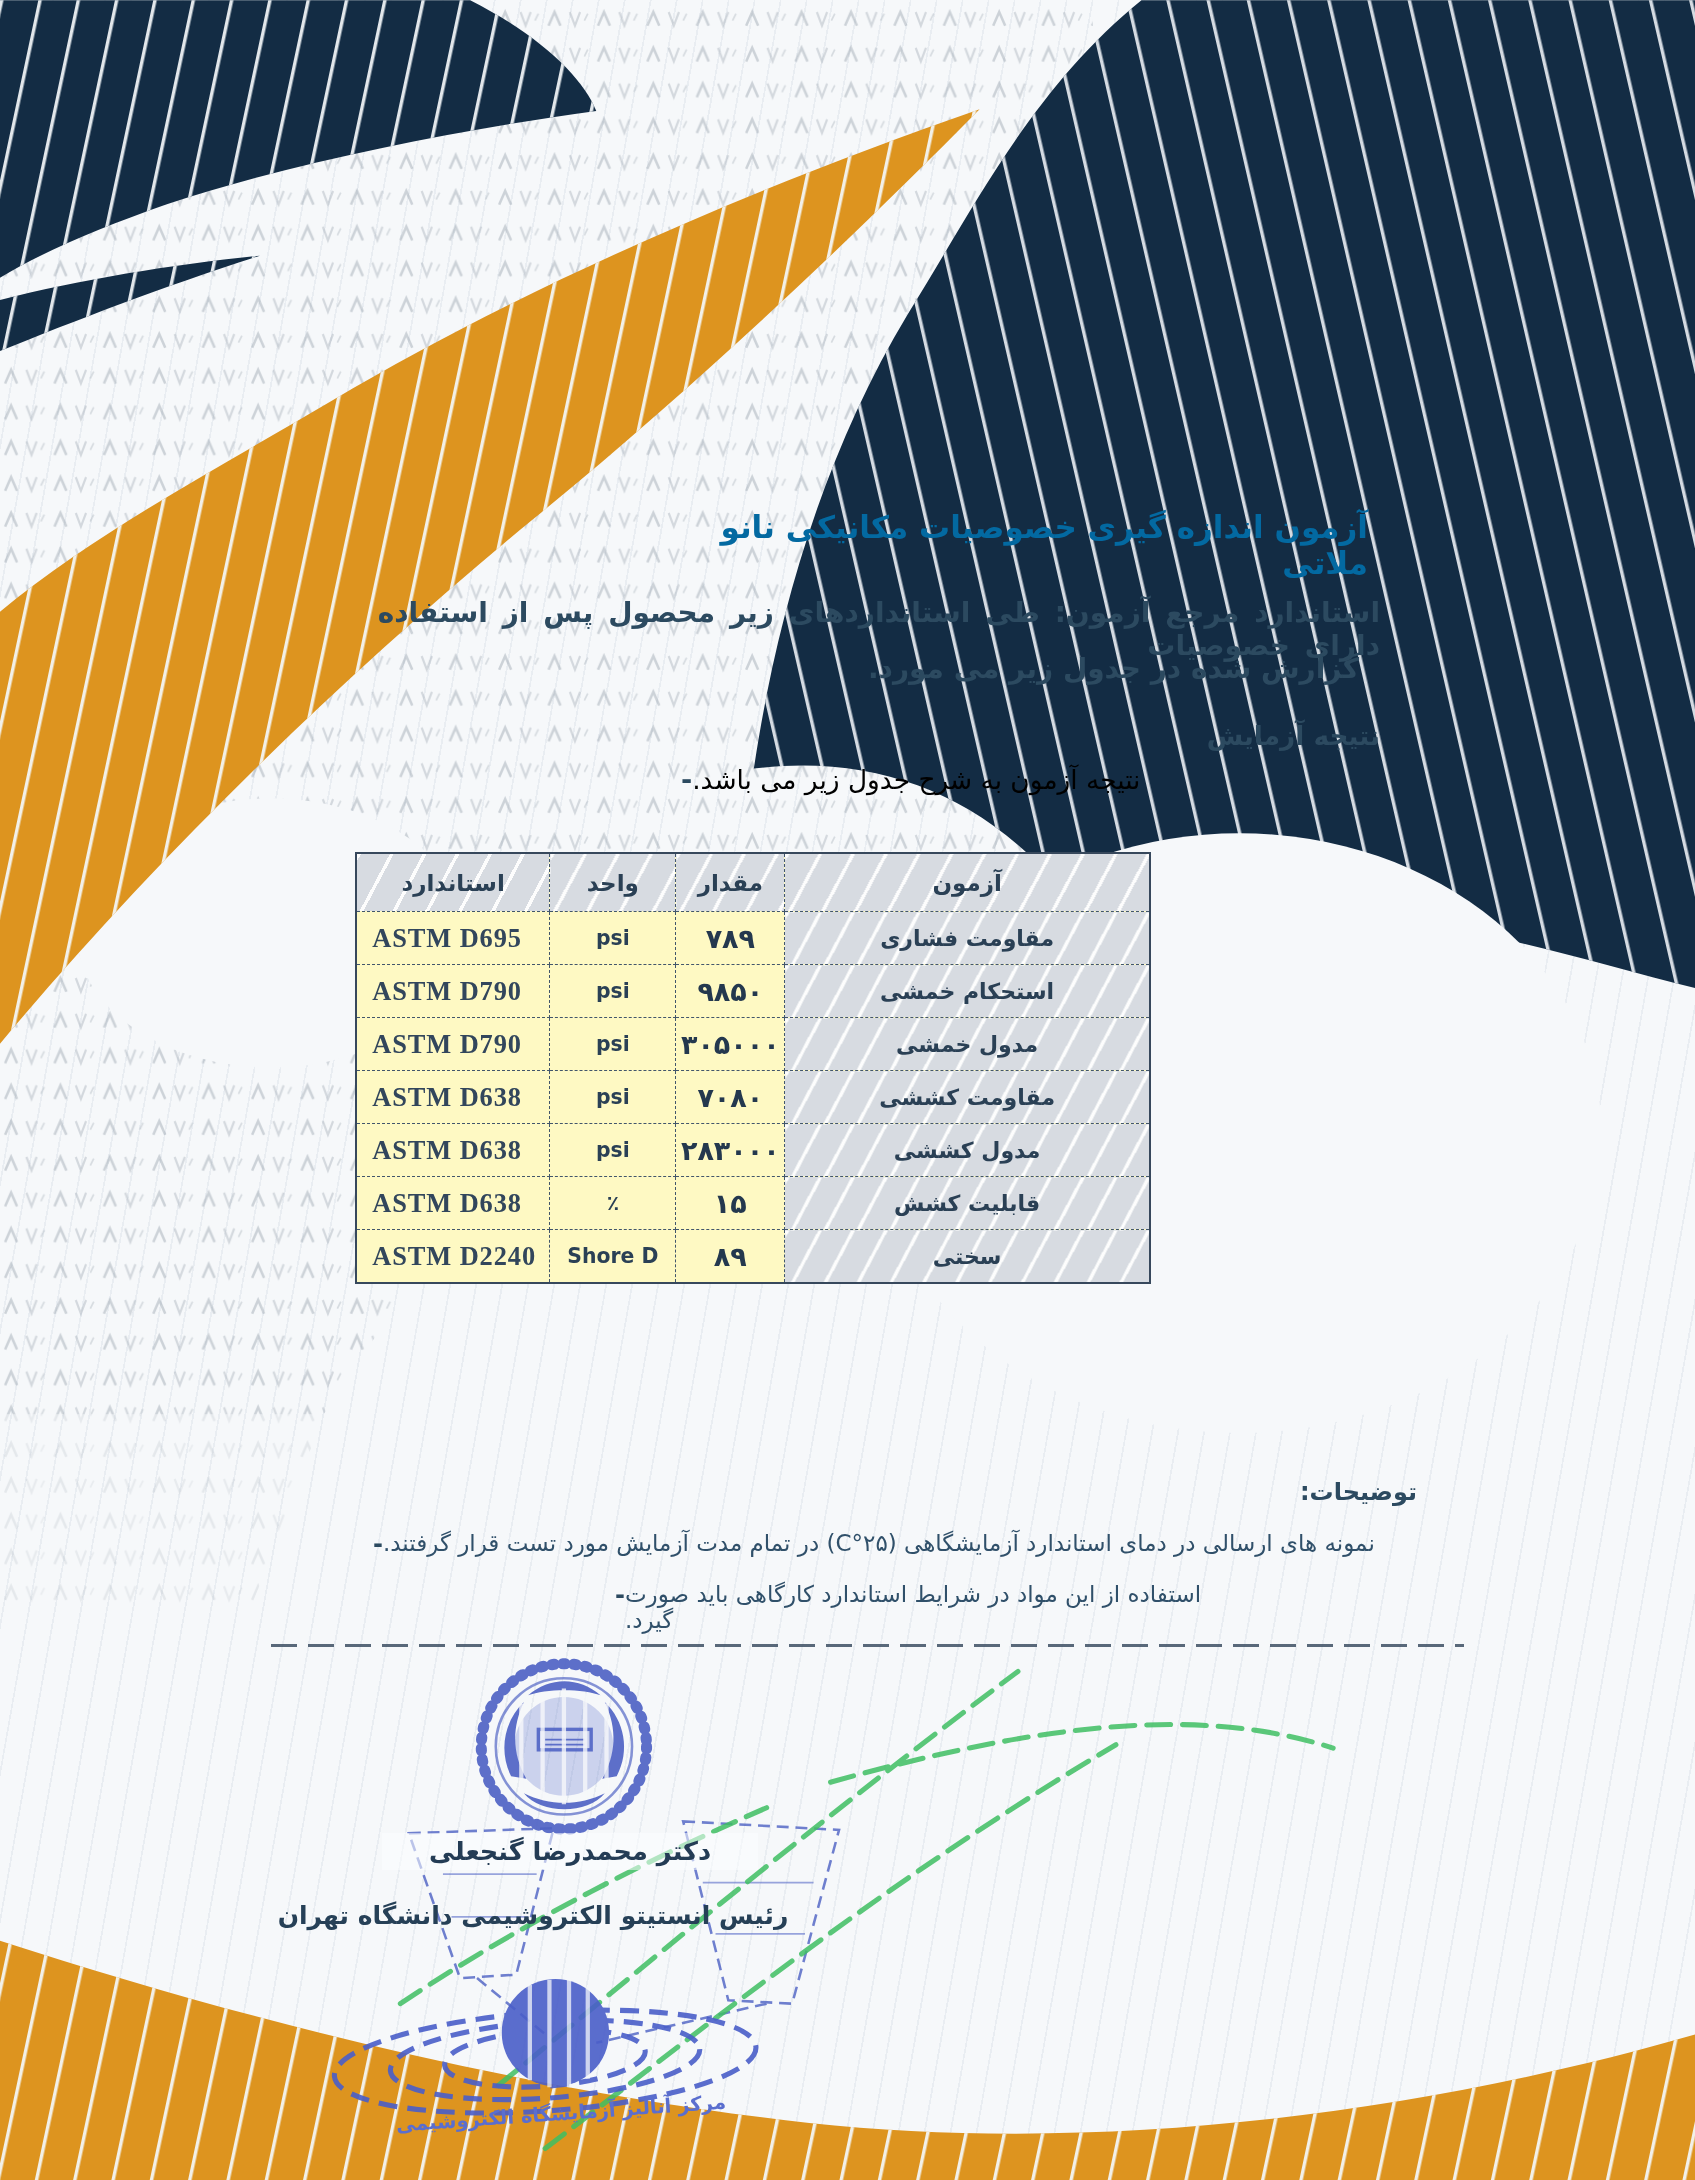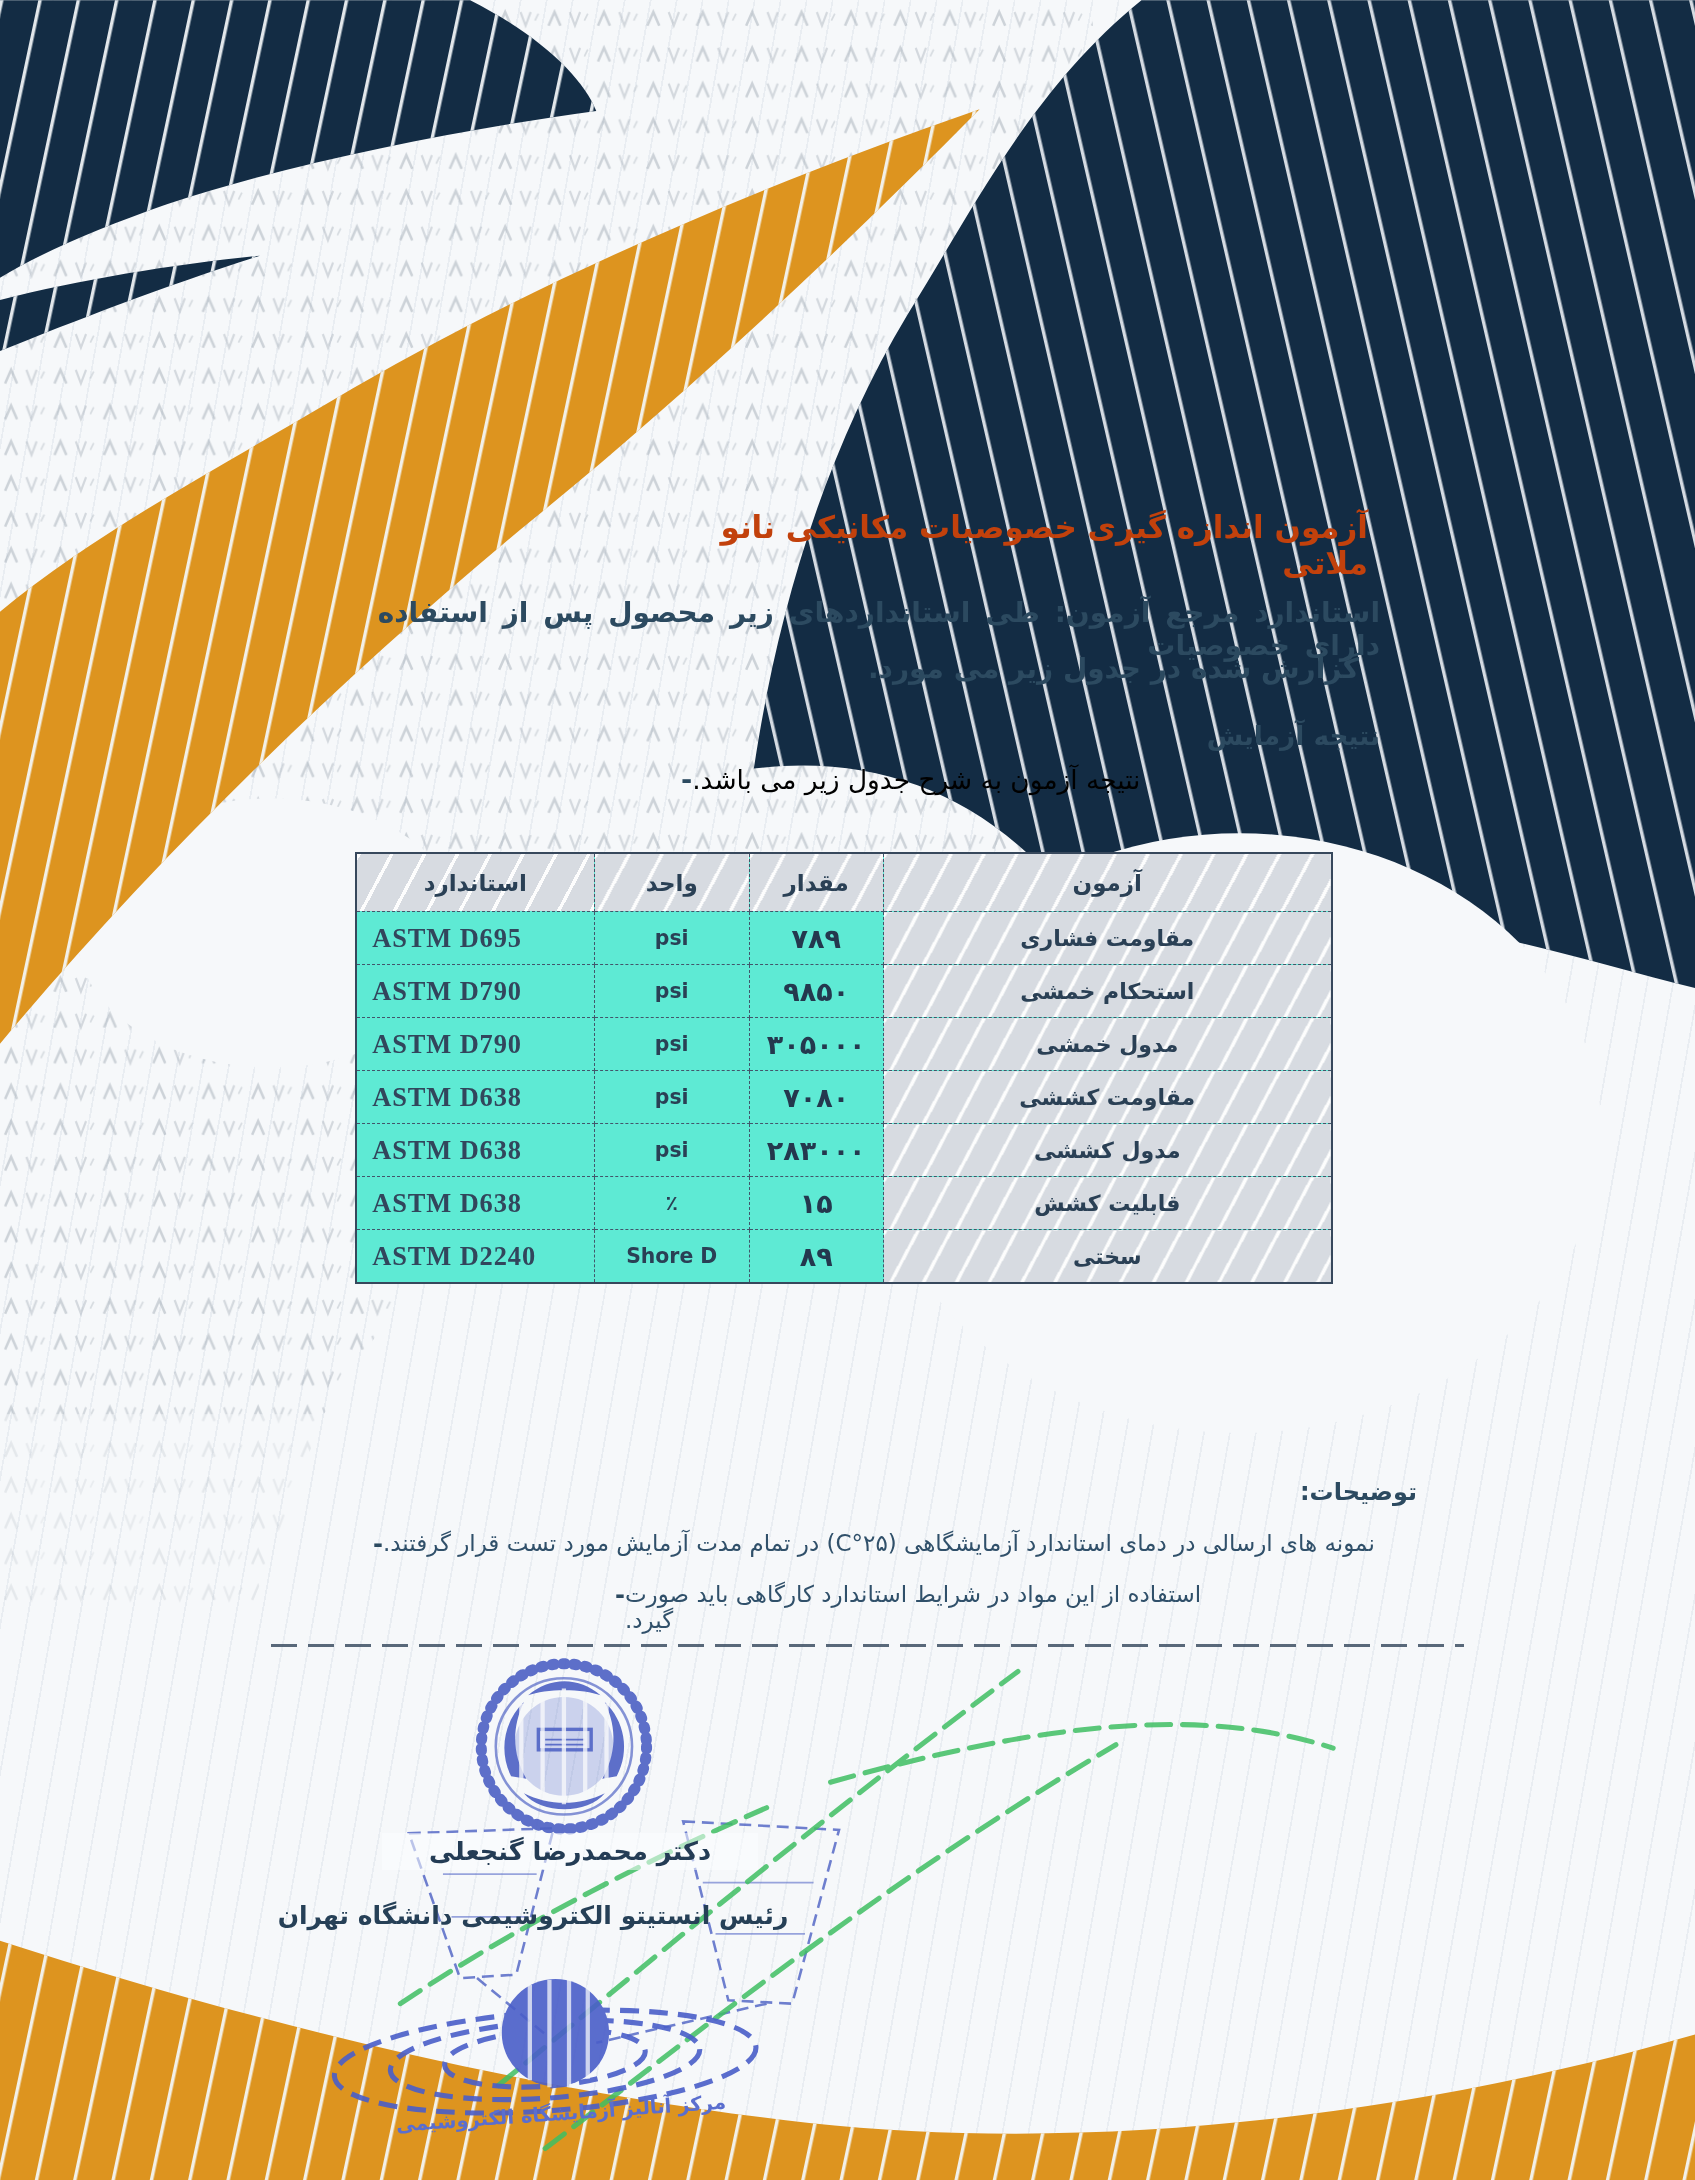--- a/index.html
+++ b/index.html
@@ -12,34 +12,34 @@
   .page::before{
     content:"";position:absolute;inset:0;z-index:0;pointer-events:none;
     background:repeating-linear-gradient(100deg,rgba(165,180,198,.16) 0 1.7px,transparent 1.7px 25.6px);
   }
   .deco{position:absolute;inset:0;z-index:1;}
   .content{position:absolute;inset:0;z-index:2;}
 
   .fa{direction:rtl;color:#2c4a60;}
   .abs{position:absolute;}
 
-  .doc-title{top:509px;left:705px;width:663px;font-size:31px;font-weight:bold;text-align:right;color:#c2410c;letter-spacing:0.4px;}
+  .doc-title{top:509px;left:705px;width:663px;font-size:31px;font-weight:bold;text-align:right;color:#0369a1;letter-spacing:0.4px;}
   .ref-line1{top:596px;left:356px;width:1024px;font-size:28px;font-weight:bold;text-align:right;word-spacing:5.1px;}
   .ref-line2{top:652px;left:426px;width:933px;font-size:28px;font-weight:bold;text-align:right;}
   .result-heading{top:720px;left:1184px;width:196px;font-size:26.4px;font-weight:bold;text-align:right;}
   .result-line{top:764px;left:681px;width:675px;display:flex;align-items:flex-start;}
   .result-line .dash{font-size:27px;color:#2c4a60;font-weight:bold;flex:0 0 auto;}
   .result-line .txt{flex:1;font-size:26.4px;text-align:left;direction:rtl;}
 
   
   .results-table{
-    position:absolute;top:852px;left:355px;width:978px;
+    position:absolute;top:852px;left:355px;width:796px;
     border-collapse:collapse;table-layout:fixed;
     border:2.6px solid #37485c;
-    background:#5eead4;
+    background:#fef9c3;
   }
   .results-table th,.results-table td{
     border:1.7px dashed #42566b;
     text-align:center;vertical-align:middle;
     overflow:hidden;white-space:nowrap;
   }
   .results-table thead th{height:55px;}
   .results-table tbody td{height:50px;}
   .hatch{
     background-color:#d7dbe1;

